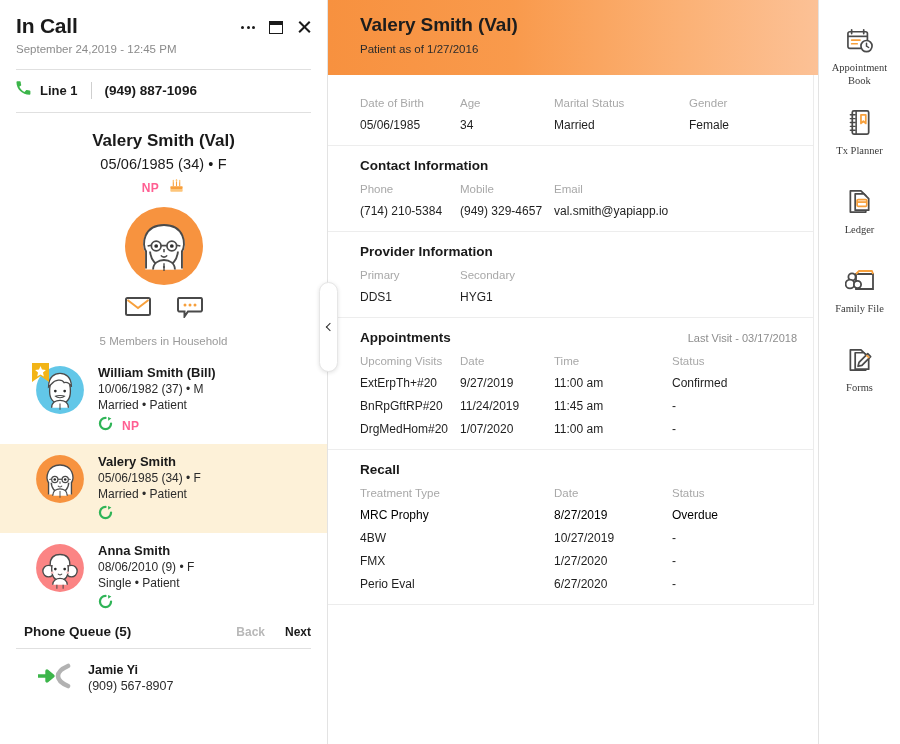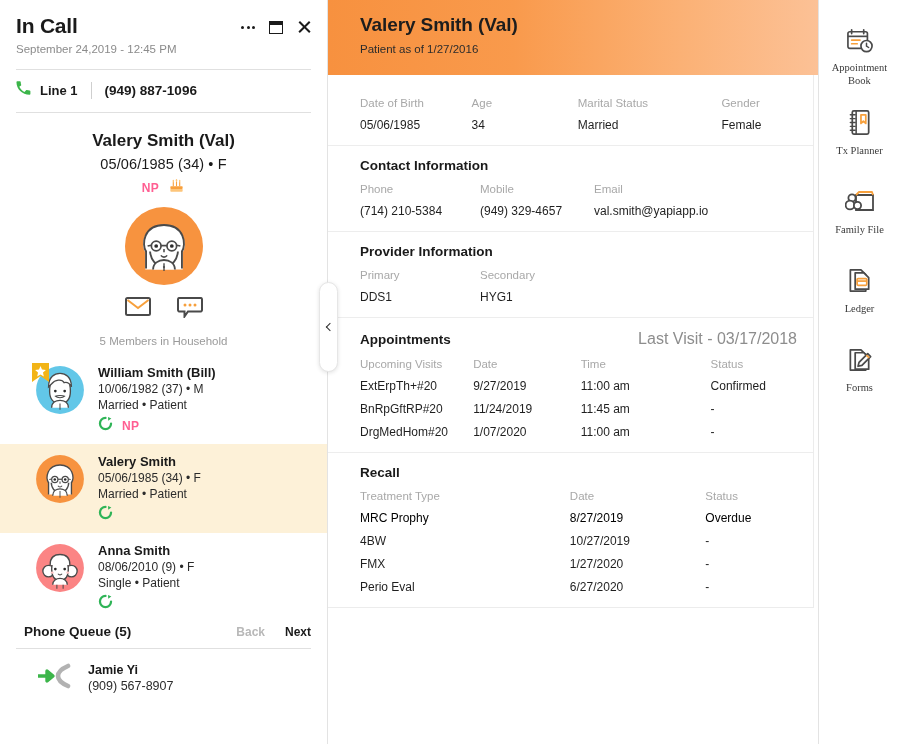--- a/index.html
+++ b/index.html
@@ -87,22 +87,22 @@
 
   .card-wrap { padding: 0; background: #fff; }
   .card {
     width: 486px; margin: 0 0 0 0; background: #ffffff;
     border-right: 1px solid #ececec; border-bottom: 1px solid #ececec;
   }
   .section { padding: 12px 0 13px 32px; border-bottom: 1px solid #ededed; }
   .section:last-child { border-bottom: none; }
   .sec-head { display: flex; align-items: baseline; padding-right: 16px; }
   .sec-title { font-size: 13.5px; font-weight: bold; color: #1a1a1a; }
-  .sec-meta { margin-left: auto; font-size: 16px; color: #8d8d8d; }
-  .grid-row { display: flex; margin-top: 9px; gap: 20px; }
+  .sec-meta { margin-left: auto; font-size: 11px; color: #8d8d8d; }
+  .grid-row { display: flex; margin-top: 9px; }
   .grid-row.labels { margin-top: 10px; }
   .cell { font-size: 11.5px; }
   .cell.lbl { color: #a8a8a8; }
   .cell.val { color: #1f1f1f; font-size: 12px; }
   .cell.overdue { color: #000000; }
 
   
   .c-dob { width: 100px; } .c-age { width: 94px; } .c-marital { width: 135px; } .c-gender { width: 100px; }
   .c-phone { width: 100px; } .c-mobile { width: 94px; } .c-email { width: 200px; }
   .c-prim { width: 100px; } .c-sec { width: 130px; }
@@ -533,41 +533,41 @@
             <path d="M8 2 V26" stroke="#4a4a4a" stroke-width="1.6"></path>
             <path d="M2 6 H7 M2 10 H7 M2 14 H7 M2 18 H7 M2 22 H7" stroke="#4a4a4a" stroke-width="1.5" stroke-linecap="round"></path>
             <path d="M13 6 H18 V15 L15.5 12.7 L13 15 Z" fill="#fff" stroke="#f7a03c" stroke-width="1.8" stroke-linejoin="round"></path>
           </svg>
         </span>
         <span class="rail-label">Tx Planner</span>
       </div>
 
       <div class="rail-item">
         <span class="rail-ico">
+          <svg width="26" height="27" viewBox="0 0 26 28">
+            <path d="M3 3 H14 L19 8 V25 H3 Z" fill="#fff" stroke="#4a4a4a" stroke-width="1.8" stroke-linejoin="round"></path>
+            <path d="M8 6 H17 L22 11 V23 H8 Z" fill="#fff" stroke="#4a4a4a" stroke-width="1.8" stroke-linejoin="round"></path>
+            <rect x="10" y="12" width="10" height="7" rx="1" fill="#fff" stroke="#f7a03c" stroke-width="1.8"></rect>
+            <path d="M10 14.6 H20" stroke="#f7a03c" stroke-width="1.8"></path>
+          </svg>
+        </span>
+        <span class="rail-label">Ledger</span>
+      </div>
+
+      <div class="rail-item">
+        <span class="rail-ico">
           <svg width="30" height="24" viewBox="0 0 30 24">
             <path d="M11 6 H28 V21 H11 Z" fill="#fff" stroke="#4a4a4a" stroke-width="1.8"></path>
             <path d="M11 6 L14 3 H27 L28 6" fill="none" stroke="#f7a03c" stroke-width="1.8" stroke-linejoin="round"></path>
             <circle cx="7" cy="9" r="3.6" fill="#fff" stroke="#4a4a4a" stroke-width="1.8"></circle>
             <circle cx="5" cy="16" r="4.4" fill="#fff" stroke="#4a4a4a" stroke-width="1.8"></circle>
             <circle cx="12.5" cy="16.5" r="3.6" fill="#fff" stroke="#4a4a4a" stroke-width="1.8"></circle>
           </svg>
         </span>
         <span class="rail-label">Family File</span>
-      </div>
-
-      <div class="rail-item">
-        <span class="rail-ico">
-          <svg width="26" height="27" viewBox="0 0 26 28">
-            <path d="M3 3 H14 L19 8 V25 H3 Z" fill="#fff" stroke="#4a4a4a" stroke-width="1.8" stroke-linejoin="round"></path>
-            <path d="M8 6 H17 L22 11 V23 H8 Z" fill="#fff" stroke="#4a4a4a" stroke-width="1.8" stroke-linejoin="round"></path>
-            <rect x="10" y="12" width="10" height="7" rx="1" fill="#fff" stroke="#f7a03c" stroke-width="1.8"></rect>
-            <path d="M10 14.6 H20" stroke="#f7a03c" stroke-width="1.8"></path>
-          </svg>
-        </span>
-        <span class="rail-label">Ledger</span>
       </div>
 
       <div class="rail-item">
         <span class="rail-ico">
           <svg width="26" height="27" viewBox="0 0 26 28">
             <path d="M3 4 H14 L19 9 V25 H3 Z" fill="#fff" stroke="#4a4a4a" stroke-width="1.8" stroke-linejoin="round"></path>
             <path d="M8 7 H17 L22 12 V24 H8 Z" fill="#fff" stroke="#4a4a4a" stroke-width="1.8" stroke-linejoin="round"></path>
             <path d="M21 8 L24 11 L15 20 L11 21 L12 17 Z" fill="#fff" stroke="#4a4a4a" stroke-width="1.8" stroke-linejoin="round"></path>
             <path d="M19.6 9.4 L22.6 12.4" stroke="#f7a03c" stroke-width="1.8"></path>
           </svg>

